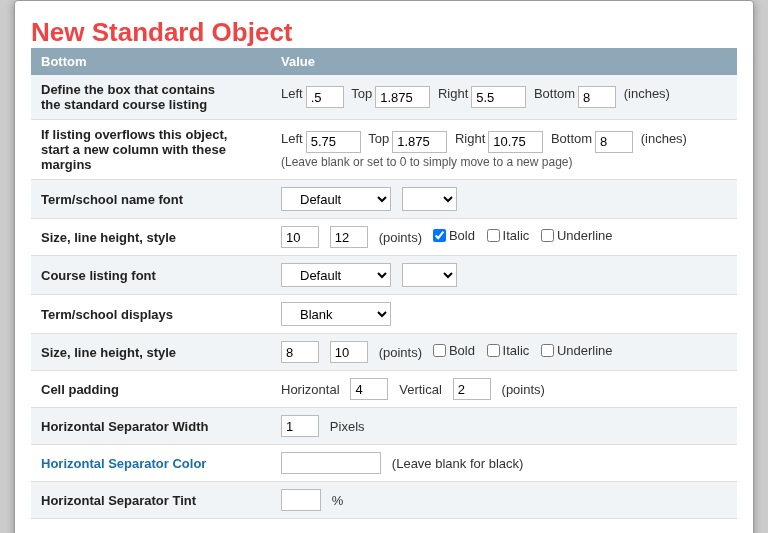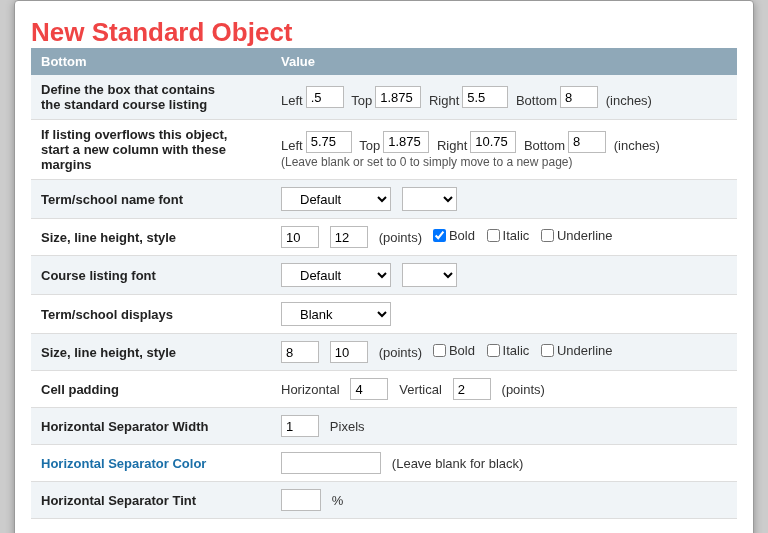--- a/index.html
+++ b/index.html
@@ -58,33 +58,33 @@
     }
     td.option-col.link-style {
       color: #1a6fa8;
       font-weight: bold;
     }
     td.value-col {
       color: #333;
     }
     .inline-field {
       display: inline-flex;
-      align-items: flex-end;
+      align-items: flex-start;
       gap: 3px;
       margin-right: 4px;
     }
     .text-input {
       border: 1px solid #bbb;
       background: #fff;
       padding: 2px 4px;
       font-size: 13px;
       height: 22px;
     }
     .text-input.small { width: 38px; }
-    .text-input.medium { width: 46px; }
+    .text-input.medium { width: 55px; }
     .text-input.color-box { width: 100px; }
     .text-input.tint-box { width: 40px; }
     .select-input {
       border: 1px solid #bbb;
       background: #fff;
       padding: 2px 14px;
       font-size: 13px;
       height: 24px;
       min-width: 110px;
       appearance: auto;

